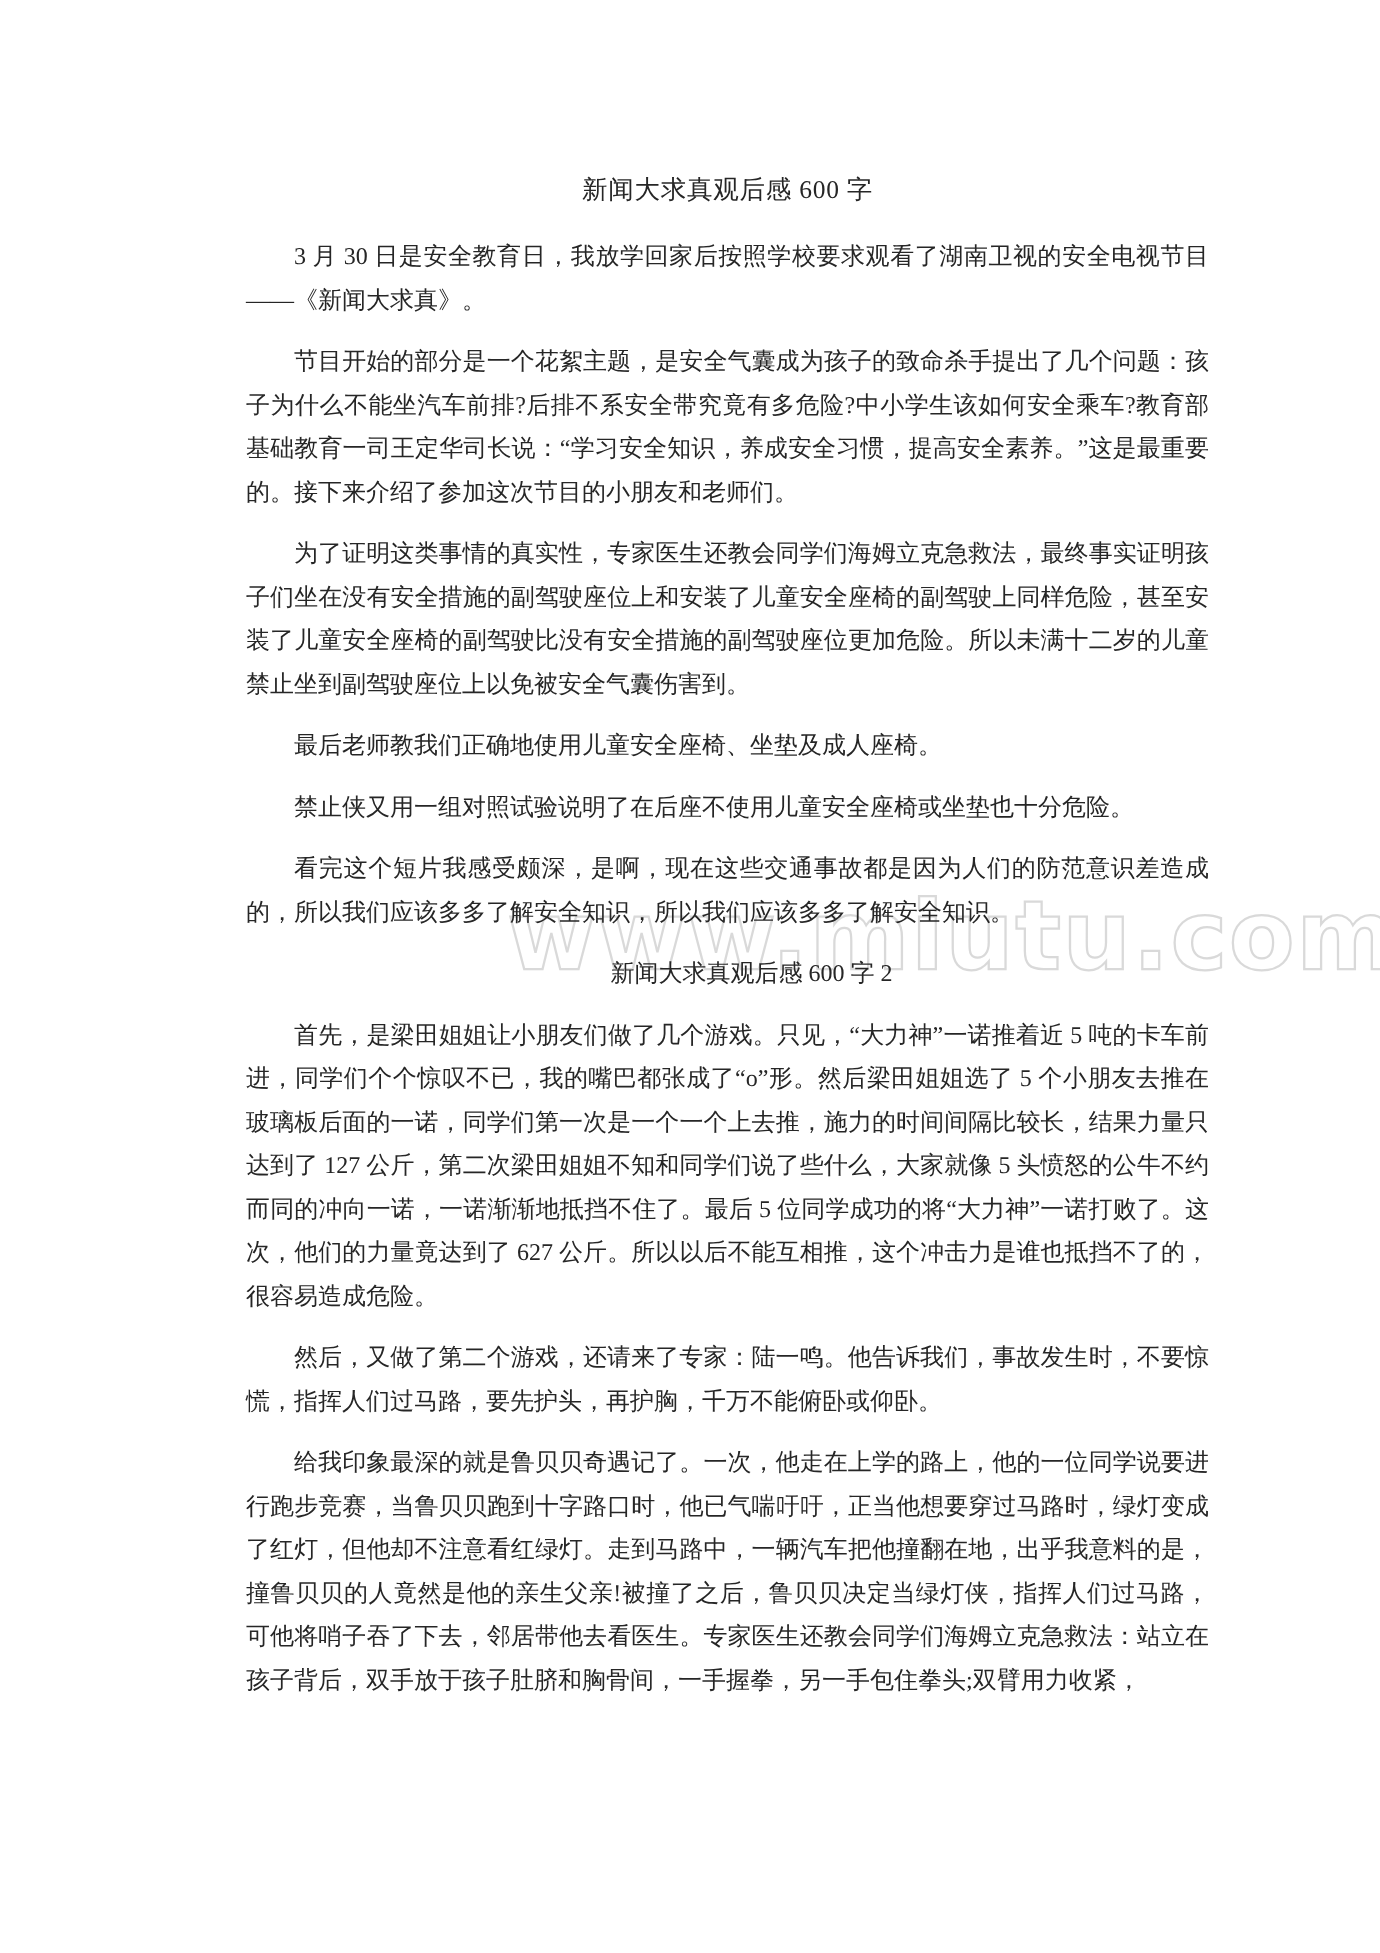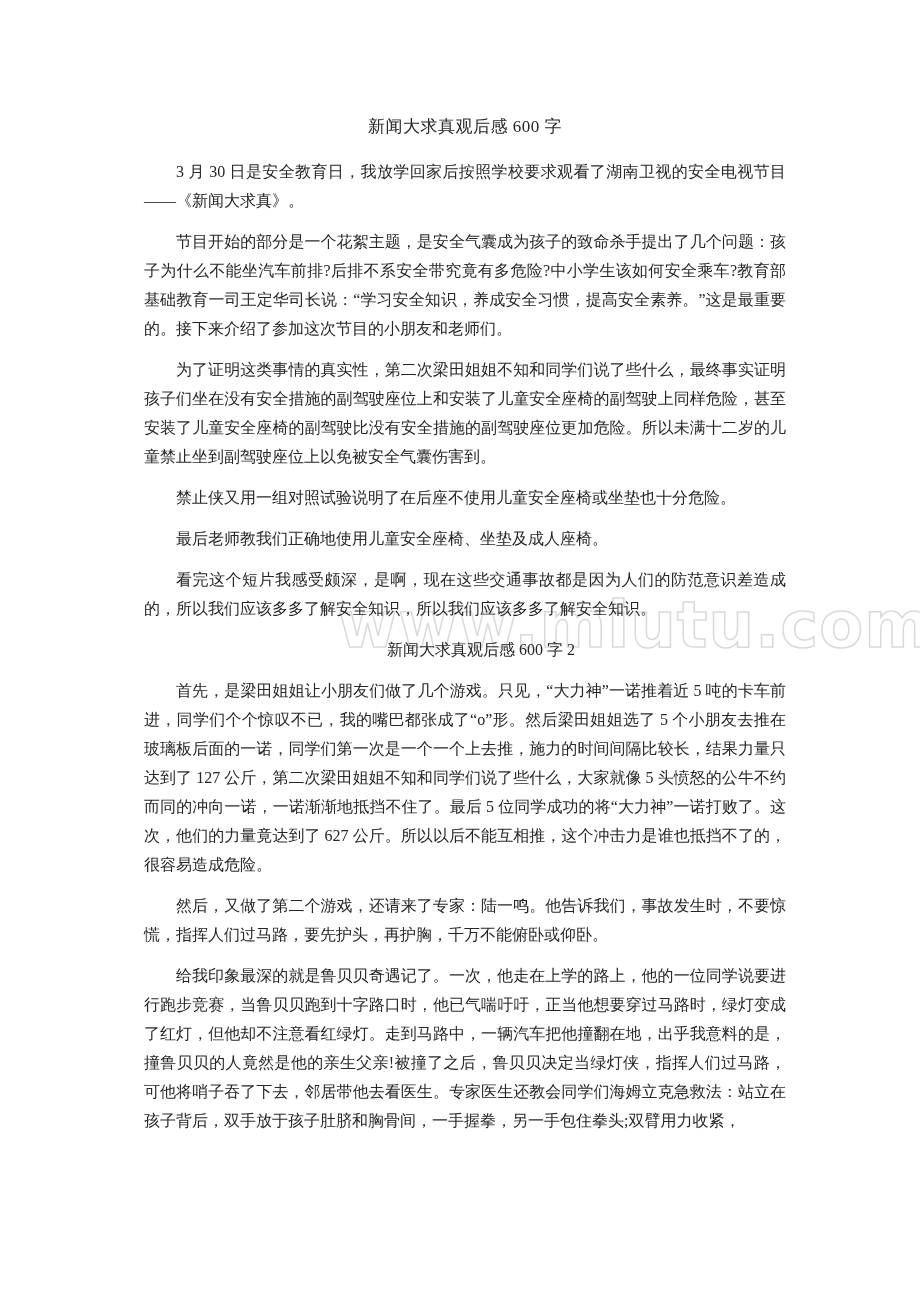--- a/index.html
+++ b/index.html
@@ -10,21 +10,21 @@
   .page {
     position: relative;
     width: 920px;
     height: 1302px;
     background: #ffffff;
     overflow: hidden;
     font-family: "Liberation Serif", "DejaVu Serif", serif;
   }
   .doc-content {
     position: absolute;
-    left: 132px;
+    left: 152px;
     top: 112px;
     width: 666px;
     z-index: 1;
     color: #262626;
     font-size: 16px;
     line-height: 29px;
     text-align: justify;
     text-justify: inter-ideograph;
   }
   .doc-content .title {
@@ -69,22 +69,22 @@
 </style>
 </head>
 <body>
 
 <div class="page">
   <div class="watermark">www.miutu.com</div>
   <div class="doc-content">
       <h1 class="title">新闻大求真观后感 600 字</h1>
       <p class="paragraph">3 月 30 日是安全教育日，我放学回家后按照学校要求观看了湖南卫视的安全电视节目——《新闻大求真》。</p>
       <p class="paragraph">节目开始的部分是一个花絮主题，是安全气囊成为孩子的致命杀手提出了几个问题：孩子为什么不能坐汽车前排?后排不系安全带究竟有多危险?中小学生该如何安全乘车?教育部基础教育一司王定华司长说：“学习安全知识，养成安全习惯，提高安全素养。”这是最重要的。接下来介绍了参加这次节目的小朋友和老师们。</p>
-      <p class="paragraph">为了证明这类事情的真实性，第二次梁田姐姐不知和同学们说了些什么，最终事实证明孩子们坐在没有安全措施的副驾驶座位上和安装了儿童安全座椅的副驾驶上同样危险，甚至安装了儿童安全座椅的副驾驶比没有安全措施的副驾驶座位更加危险。所以未满十二岁的儿童禁止坐到副驾驶座位上以免被安全气囊伤害到。</p>
+      <p class="paragraph">为了证明这类事情的真实性，专家医生还教会同学们海姆立克急救法，最终事实证明孩子们坐在没有安全措施的副驾驶座位上和安装了儿童安全座椅的副驾驶上同样危险，甚至安装了儿童安全座椅的副驾驶比没有安全措施的副驾驶座位更加危险。所以未满十二岁的儿童禁止坐到副驾驶座位上以免被安全气囊伤害到。</p>
+      <p class="paragraph">最后老师教我们正确地使用儿童安全座椅、坐垫及成人座椅。</p>
       <p class="paragraph">禁止侠又用一组对照试验说明了在后座不使用儿童安全座椅或坐垫也十分危险。</p>
-      <p class="paragraph">最后老师教我们正确地使用儿童安全座椅、坐垫及成人座椅。</p>
       <p class="paragraph">看完这个短片我感受颇深，是啊，现在这些交通事故都是因为人们的防范意识差造成的，所以我们应该多多了解安全知识，所以我们应该多多了解安全知识。</p>
       <h2 class="heading indent">新闻大求真观后感 600 字 2</h2>
       <p class="paragraph">首先，是梁田姐姐让小朋友们做了几个游戏。只见，“大力神”一诺推着近 5 吨的卡车前进，同学们个个惊叹不已，我的嘴巴都张成了“o”形。然后梁田姐姐选了 5 个小朋友去推在玻璃板后面的一诺，同学们第一次是一个一个上去推，施力的时间间隔比较长，结果力量只达到了 127 公斤，第二次梁田姐姐不知和同学们说了些什么，大家就像 5 头愤怒的公牛不约而同的冲向一诺，一诺渐渐地抵挡不住了。最后 5 位同学成功的将“大力神”一诺打败了。这次，他们的力量竟达到了 627 公斤。所以以后不能互相推，这个冲击力是谁也抵挡不了的，很容易造成危险。</p>
       <p class="paragraph">然后，又做了第二个游戏，还请来了专家：陆一鸣。他告诉我们，事故发生时，不要惊慌，指挥人们过马路，要先护头，再护胸，千万不能俯卧或仰卧。</p>
       <p class="paragraph">给我印象最深的就是鲁贝贝奇遇记了。一次，他走在上学的路上，他的一位同学说要进行跑步竞赛，当鲁贝贝跑到十字路口时，他已气喘吁吁，正当他想要穿过马路时，绿灯变成了红灯，但他却不注意看红绿灯。走到马路中，一辆汽车把他撞翻在地，出乎我意料的是，撞鲁贝贝的人竟然是他的亲生父亲!被撞了之后，鲁贝贝决定当绿灯侠，指挥人们过马路，可他将哨子吞了下去，邻居带他去看医生。专家医生还教会同学们海姆立克急救法：站立在孩子背后，双手放于孩子肚脐和胸骨间，一手握拳，另一手包住拳头;双臂用力收紧，</p>
     </div>
 </div>
 
 </body></html>

